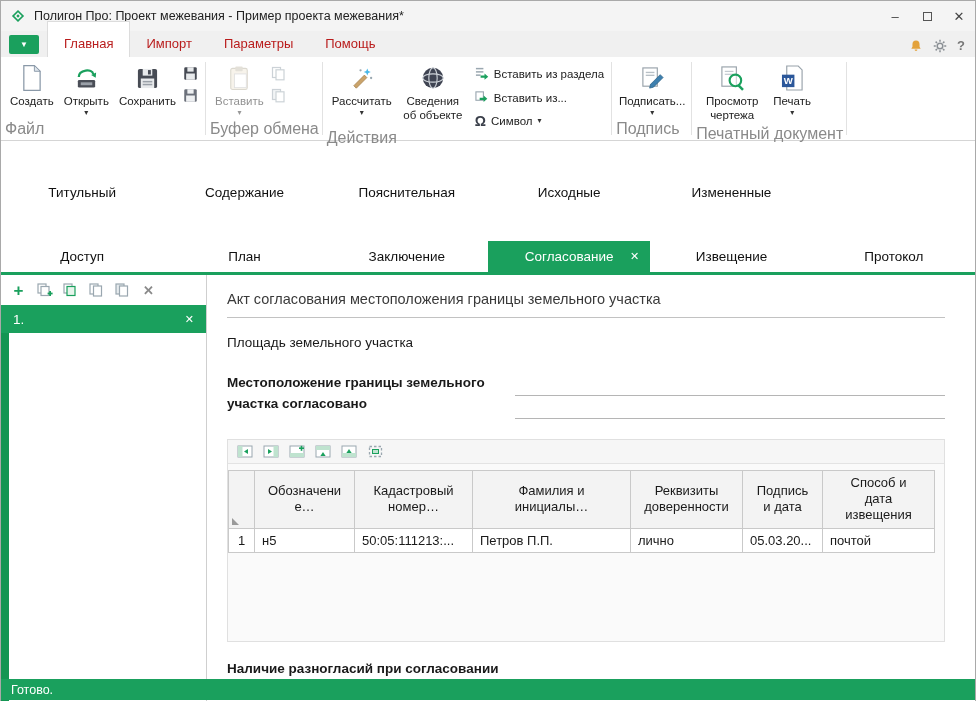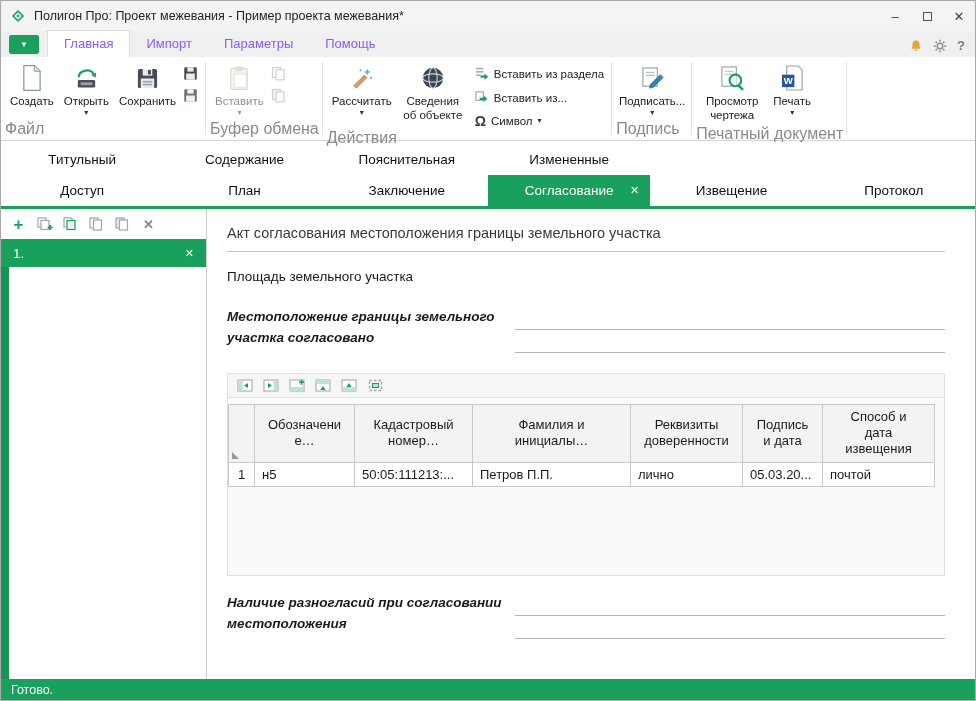--- a/index.html
+++ b/index.html
@@ -15,21 +15,21 @@
   .app-icon { width:18px; height:18px; display:flex; align-items:center; justify-content:center; margin-right:7px; }
   .title-text { font-size:12.5px; color:#222; }
   .win-controls { margin-left:auto; display:flex; height:100%; }
   .win-btn { width:32px; height:100%; display:flex; align-items:center; justify-content:center; color:#444; font-size:13px; cursor:pointer; }
   .maxbox { width:9px; height:9px; border:1px solid #555; display:inline-block; }
 
   
   .ribbon-tabs { height:26px; background:#f0f0f0; display:flex; align-items:flex-end; padding-left:6px; }
   .app-menu { width:30px; height:19px; background:var(--accent,#1aa05d); color:#fff; border:none; border-radius:2px;
               margin:0 8px 3px 2px; font-size:8px; display:flex; align-items:center; justify-content:center; cursor:pointer; }
-  .rtab { padding:5px 16px 6px; font-size:13px; color:#8b5cf6; cursor:pointer; }
+  .rtab { padding:14px 16px 6px; font-size:13px; color:#b91c1c; cursor:pointer; }
   .rtab.active { background:#fff; border:1px solid #dcdcdc; border-bottom:none; }
   .ribbon-right { margin-left:auto; display:flex; align-items:center; gap:10px; padding:0 10px 4px 0; }
   .ribbon-right .ricon { cursor:pointer; display:flex; align-items:center; color:#777; font-size:13px; font-weight:bold; }
 
   
   .ribbon-body { height:84px; background:#fff; display:flex; border-bottom:1px solid #d5d5d5; }
   .rgroup { display:flex; flex-direction:column; padding:2px 4px 0; position:relative; }
   .rgroup::after { content:""; position:absolute; right:0; top:5px; bottom:5px; width:1px; background:#e2e2e2; }
   .rgroup-body { flex:1; display:flex; align-items:flex-start; }
   .rgroup-label { text-align:left; font-size:16px; color:#8a8a8a; padding:1px 0 3px; }
@@ -41,41 +41,41 @@
   .mini-btn { width:17px; height:17px; display:flex; align-items:center; justify-content:center; cursor:pointer; }
   .disabled { opacity:.5; }
   .action-list { display:flex; flex-direction:column; gap:8px; padding:7px 4px 0 6px; }
   .action-item { display:flex; align-items:center; gap:5px; font-size:11.5px; cursor:pointer; color:#222; white-space:nowrap; }
   .omega { font-size:14px; font-weight:bold; color:#3a3f4a; line-height:1; }
 
   
   .section-tabs { border-bottom:3px solid var(--accent,#1aa05d); background:#fff; padding-top:3px; }
   .tabrow { display:grid; grid-template-columns:repeat(6,1fr); }
   .stab { height:31px; display:flex; align-items:center; justify-content:center; font-size:13.5px; color:#111;
-          cursor:pointer; position:relative; }
+          cursor:pointer; position:relative;margin-top:33px; }
   .stab.active { background:var(--accent,#1aa05d); color:#fff; }
   .stab .tab-close { position:absolute; right:11px; font-size:11px; color:#fff; cursor:pointer; }
 
   
   .content { display:flex; height:475px; background:#fff; }
   .sidebar { width:206px; border-right:1px solid #cfcfcf; position:relative; background:#fff; flex:none; }
   .sidebar-toolbar { height:30px; display:flex; align-items:center; gap:9px; padding:0 9px; }
   .stool { width:17px; height:17px; display:flex; align-items:center; justify-content:center; cursor:pointer; }
   .plus-glyph { color:var(--accent,#1aa05d); font-size:17px; font-weight:bold; line-height:1; }
   .x-glyph { color:#8a8a8a; font-size:13px; font-weight:bold; line-height:1; }
   .sidebar-item { height:28px; background:var(--accent,#1aa05d); color:#fff; display:flex; align-items:center;
                   padding:0 12px; font-size:13.5px; cursor:pointer; }
   .sidebar-item .item-close { margin-left:auto; font-size:11px; cursor:pointer; }
   .side-strip { position:absolute; left:0; top:58px; bottom:0; width:8px; background:var(--accent_dark,#149553); }
 
   .main { flex:1; padding:16px 30px 0 20px; overflow:hidden; }
   .form-title { font-size:14.5px; color:#3a3a3a; padding-bottom:10px; border-bottom:1px solid #c2c2c2; }
   .field-row { display:flex; align-items:flex-start; margin-top:15px; }
   .field-label { width:288px; font-size:13.5px; line-height:1.55; padding-right:10px; }
-  .field-label.bold { font-weight:bold;font-style:italic; }
+  .field-label.bold { font-weight:bold; }
   .field-ctrl { flex:1; position:relative; }
   .field-ctrl input { width:100%; height:27px; border:1px solid #7a7a7a; padding:0 22px 0 8px;
                       font-family:"Liberation Sans",sans-serif; font-size:13.5px; color:#111; background:#fff; }
   .field-ctrl input.plain { padding-right:8px; }
   .combo-caret { position:absolute; right:9px; top:9px; width:7px; height:7px;
                  border-right:1.4px solid #888; border-bottom:1.4px solid #888; transform:rotate(45deg); }
   .linefield { flex:1; }
   .linefield .uline { height:23px; border-bottom:1px solid #b5b5b5; }
 
   
@@ -344,20 +344,21 @@
       </div>
       <div class="rgroup-label">Печатный документ</div>
     </div>
   </div>
 
   <div class="section-tabs">
     <div class="tabrow">
       <div class="stab">Титульный</div>
       <div class="stab">Содержание</div>
       <div class="stab">Пояснительная</div>
+      <div class="stab">Исходные</div>
       <div class="stab">Измененные</div>
     </div>
     <div class="tabrow">
       <div class="stab">Доступ</div>
       <div class="stab">План</div>
       <div class="stab">Заключение</div>
       <div class="stab active">
         <span>Согласование</span>
         <span class="tab-close">✕</span>
       </div>

